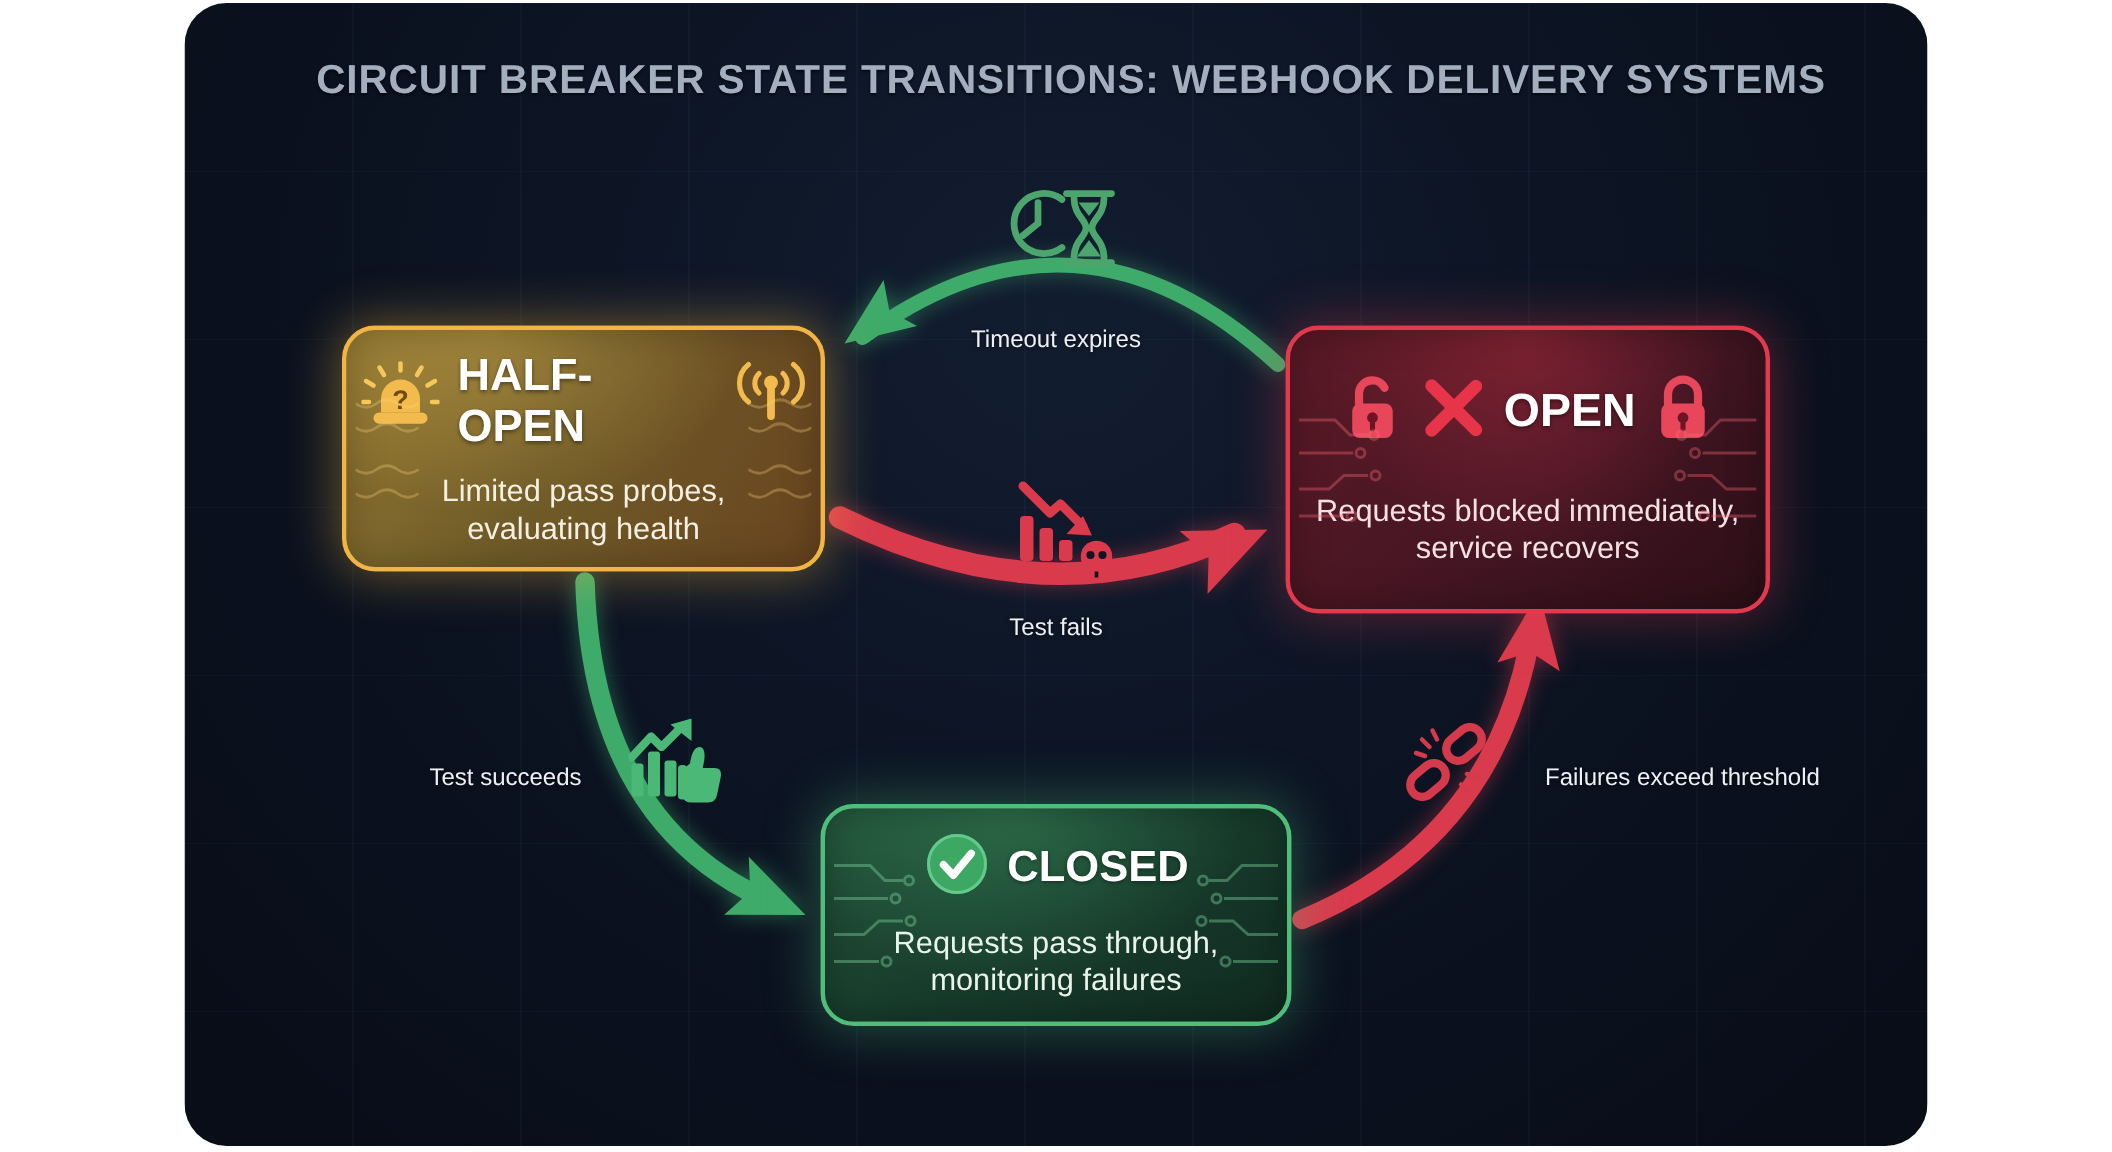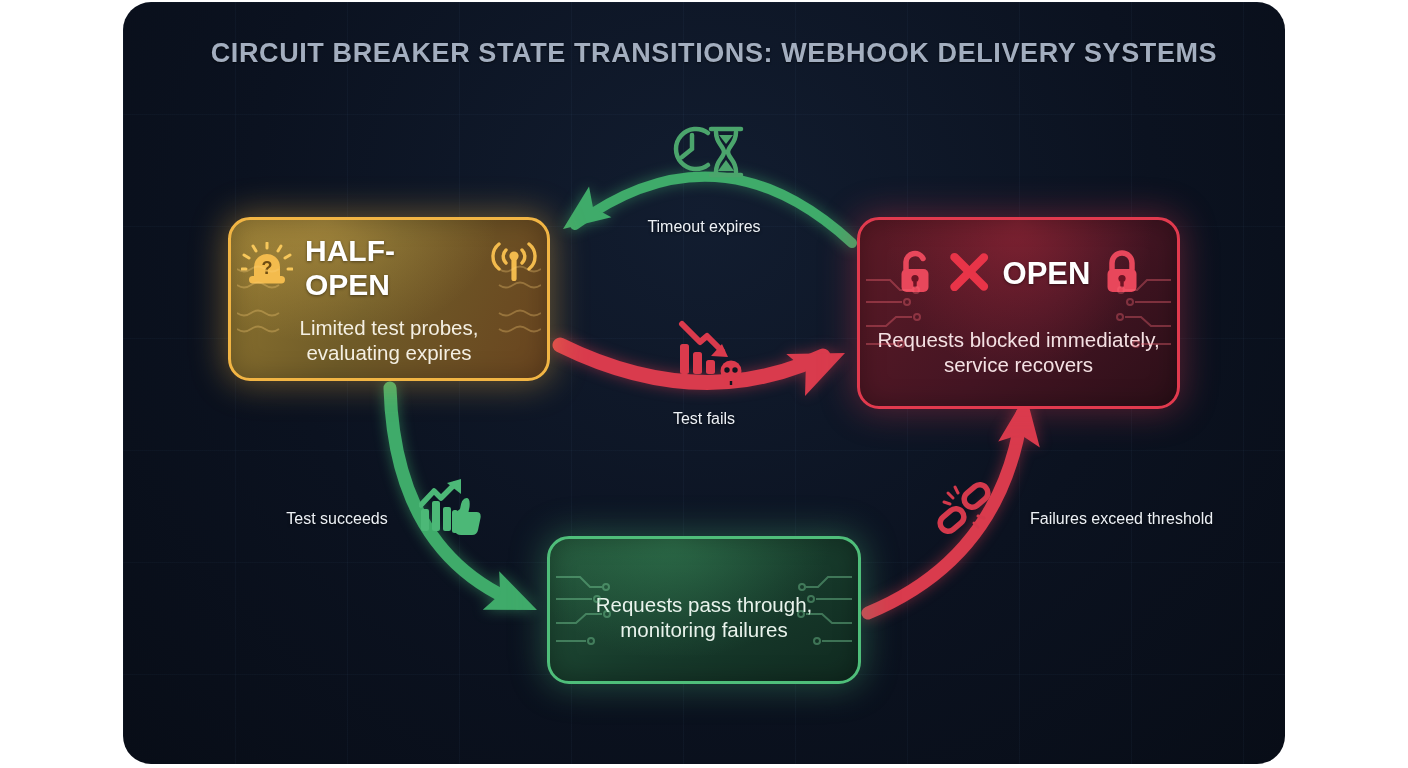--- a/index.html
+++ b/index.html
@@ -196,21 +196,21 @@
               <path d="M15 11 a9 9 0 0 0 0 13"></path>
                 <path d="M8 5 a16 16 0 0 0 0 25"></path>
               <path d="M31 11 a9 9 0 0 1 0 13"></path>
                 <path d="M38 5 a16 16 0 0 1 0 25"></path>
             </g>
             <circle cx="23" cy="17" r="4.6" fill="#f3bb4d"></circle>
             <rect x="20.4" y="18" width="5.2" height="24" rx="2.6" fill="#f3bb4d"></rect>
           </svg>
         </span>
       </div>
-      <div class="desc">Limited test probes, evaluating expires</div>
+      <div class="desc">Limited pass probes, evaluating health</div>
     </div>
 
     <div class="state open">
       <svg class="trace l" width="60" height="90" viewBox="0 0 60 90" style="color:#ff6b7a;opacity:.35;">
         <g stroke="currentColor" stroke-width="2" fill="none">
           <path d="M0 12 h24 l10 10 h12"></path>
             <path d="M0 34 h36"></path>
             <path d="M0 58 h20 l10 -9 h16"></path>
             <path d="M0 76 h30"></path>
         </g>
@@ -287,17 +287,27 @@
             <path d="M0 58 h20 l10 -9 h16"></path>
             <path d="M0 76 h30"></path>
         </g>
         <g fill="none" stroke="currentColor" stroke-width="2">
           <circle cx="50" cy="22" r="3"></circle>
             <circle cx="41" cy="34" r="3"></circle>
             <circle cx="51" cy="49" r="3"></circle>
             <circle cx="35" cy="76" r="3"></circle>
         </g>
       </svg>
+      <div class="head">
+        <span>
+          <svg width="44" height="44" viewBox="0 0 44 44">
+            <circle cx="22" cy="22" r="20" fill="#3da863"></circle>
+            <circle cx="22" cy="22" r="19" fill="none" stroke="#64c98c" stroke-width="2"></circle>
+            <path d="M13 22.5 L19.5 29.5 L31.5 15" fill="none" stroke="#ffffff" stroke-width="5" stroke-linecap="round" stroke-linejoin="round"></path>
+          </svg>
+        </span>
+        <span class="label">CLOSED</span>
+      </div>
       <div class="desc">Requests pass through, monitoring failures</div>
     </div>
 
   </div>
 </div>
 
 </body></html>

